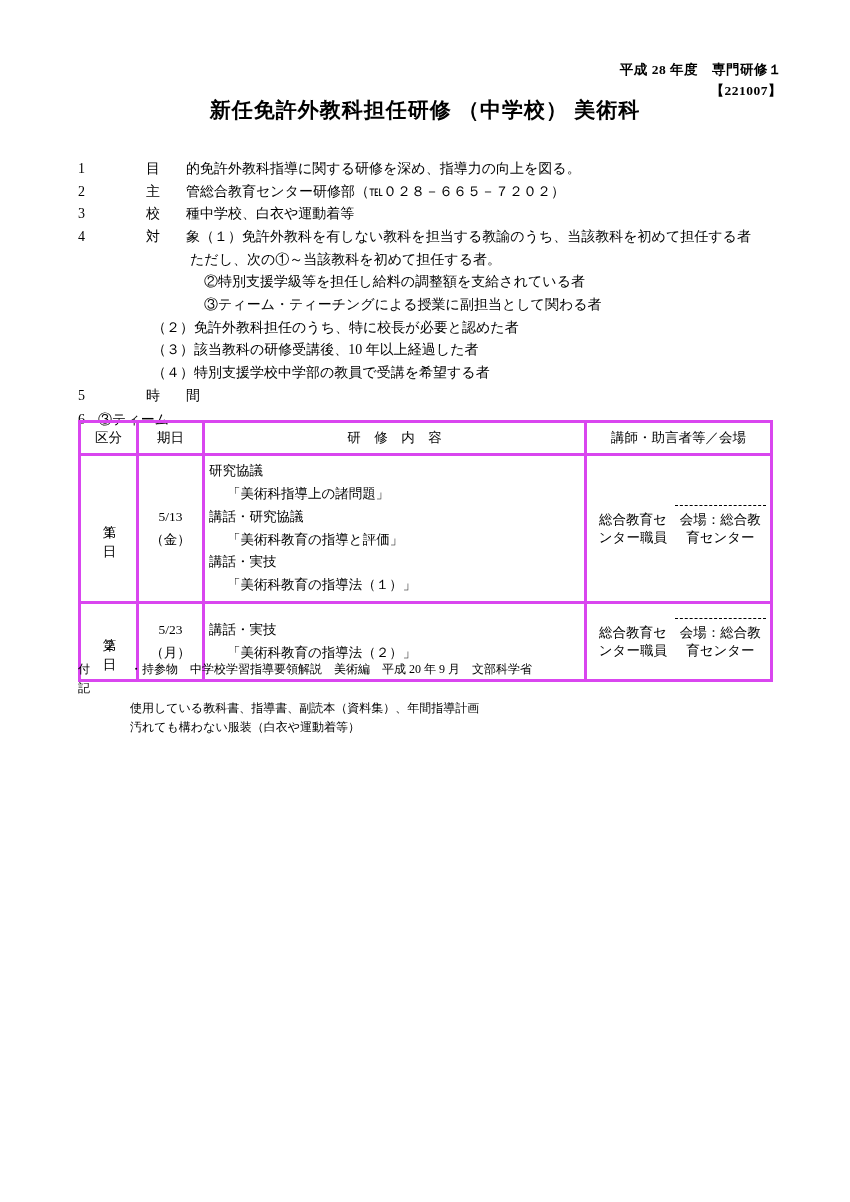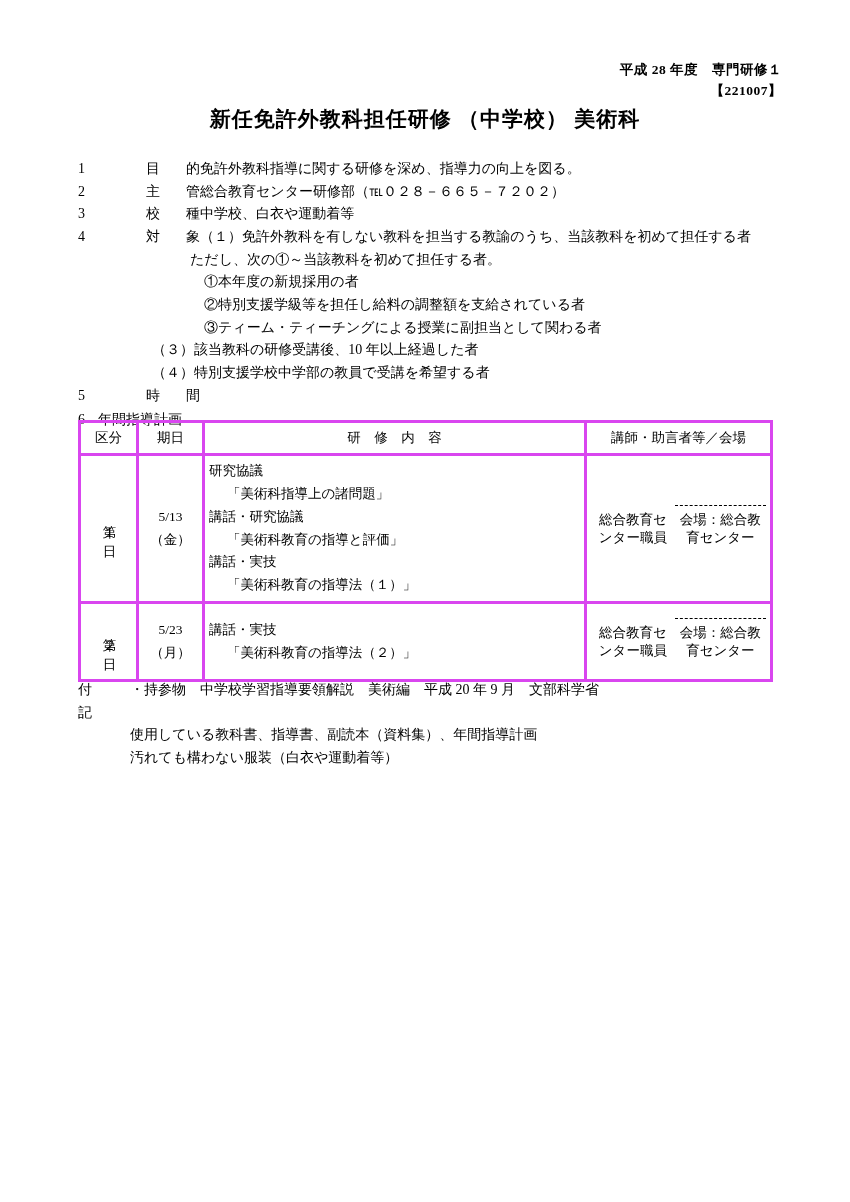--- a/index.html
+++ b/index.html
@@ -26,21 +26,21 @@
     top: 60px;
     right: 68px;
     text-align: right;
     font-size: 13.5px;
     font-weight: bold;
     line-height: 1.55;
     letter-spacing: 0.5px;
   }
   .doc-title {
     position: absolute;
-    top: 105px;
+    top: 96px;
     left: 0;
     right: 0;
     text-align: center;
     font-size: 21px;
     font-weight: bold;
     letter-spacing: 1px;
   }
   .body-block {
     position: absolute;
     top: 158px;
@@ -148,24 +148,24 @@
     justify-content: center;
     padding: 6px 4px;
   }
   .lect-bottom {
     border-top: 1px dashed #000;
     padding: 5px 4px;
     text-align: center;
   }
   .footnote {
     position: absolute;
-    top: 679px;
+    top: 660px;
     left: 78px;
     width: 700px;
-    font-size: 14px;
+    font-size: 12px;
     line-height: 1.62;
   }
   .footnote .fn-head {
     display: flex;
   }
   .footnote .fn-label {
     flex: 0 0 52px;
     letter-spacing: 6px;
   }
   .footnote .fn-rest {
@@ -207,35 +207,35 @@
       <span class="val">中学校、白衣や運動着等</span>
     </div>
 
     <div class="line">
       <span class="num">4</span>
       <span class="lbl">対　象</span>
       <span class="val">（１）免許外教科を有しない教科を担当する教諭のうち、当該教科を初めて担任する者</span>
     </div>
 
     <div class="indent-2">ただし、次の①～当該教科を初めて担任する者。</div>
-    <div class="indent-3">①本年度の新規採用の者</div>
     <div class="indent-3">②特別支援学級等を担任し給料の調整額を支給されている者</div>
     <div class="indent-3">③ティーム・ティーチングによる授業に副担当として関わる者</div>
 
+    <div class="indent-1">（２）免許外教科担任のうち、特に校長が必要と認めた者</div>
     <div class="indent-1">（３）該当教科の研修受講後、10 年以上経過した者</div>
     <div class="indent-1">（４）特別支援学校中学部の教員で受講を希望する者</div>
 
     <div class="line">
       <span class="num">5</span>
       <span class="lbl">時　間</span>
     </div>
 
     <div class="section6">
       <span class="num">6</span>
-      <span>年間指導計画</span>
+      <span>③ティーム</span>
     </div>
 
   </div>
 
   <div class="tbl-wrap">
     <table class="schedule">
       <colgroup>
         <col class="col-kubun">
         <col class="col-date">
         <col class="col-content">

